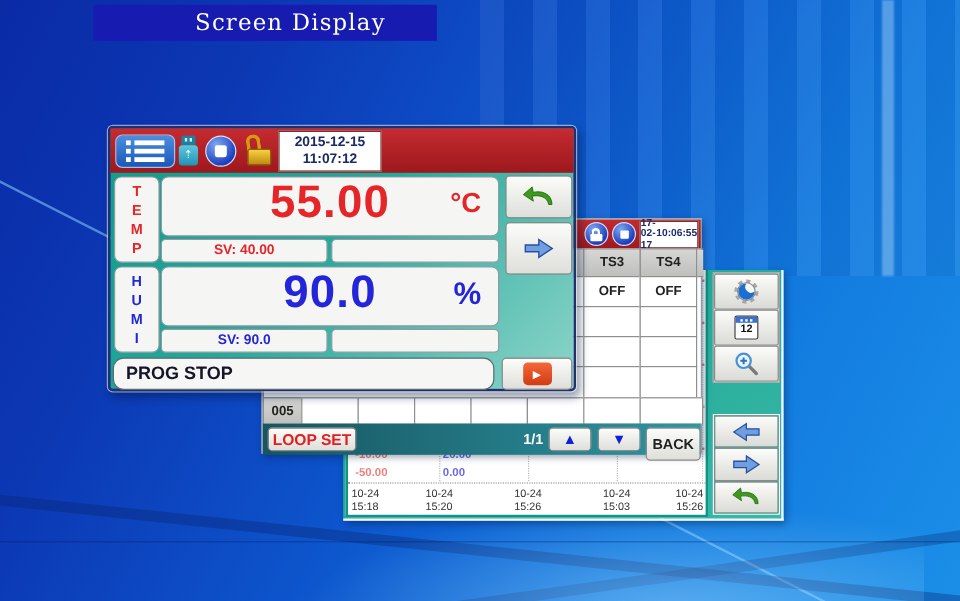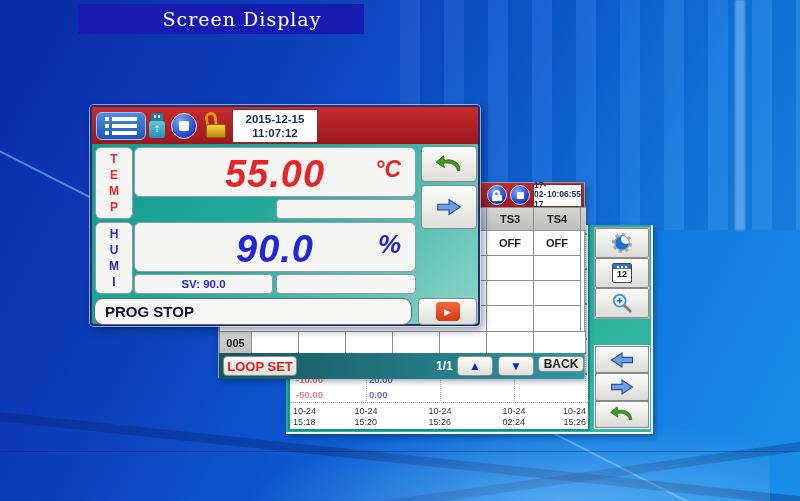--- a/index.html
+++ b/index.html
@@ -28,21 +28,21 @@
   .menu-row{display:flex;align-items:center;gap:3px;}
   .menu-row .d{width:4px;height:4px;background:#fff;}
   .menu-row .l{height:4px;background:#fff;flex:1;}
   .mon-title{color:#fff;font-size:13px;font-weight:600;margin-left:10px;flex:1;}
   .dt-box{width:84px;height:32px;background:#fff;border:1px solid #7a3030;
     display:flex;flex-direction:column;align-items:center;justify-content:center;
     font-size:11.5px;font-weight:700;color:#1a2b66;line-height:14px;}
   .vlabel{position:absolute;width:36px;background:#f5f5f3;border:1px solid #8f9ba3;border-radius:6px;
     display:flex;flex-direction:column;align-items:center;justify-content:center;gap:2px;
     font-size:12px;font-weight:700;}
-  .bigbox{position:absolute;display:flex;align-items:flex-end;font-style:italic;}
+  .bigbox{position:absolute;display:flex;align-items:flex-start;}
   .bigval{flex:1;text-align:center;font-size:38px;font-weight:600;letter-spacing:1px;}
   .bigunit{position:absolute;right:14px;top:8px;font-size:23px;font-weight:600;}
   .svbox{position:absolute;display:flex;align-items:center;justify-content:center;
     font-size:11.5px;font-weight:700;border-radius:4px;}
   .red{color:#e52528;} .blue{color:#2326d8;}
   .status-bar{position:absolute;left:2px;top:191px;width:318px;height:27px;background:#f6f6f4;
     border:1px solid #5a6a72;border-radius:9px;display:flex;align-items:center;padding-left:10px;
     font-size:15px;font-weight:700;color:#14142a;box-sizing:border-box;}
   .play-btn{position:absolute;left:326px;top:191px;width:59px;height:27px;}
   .play-sq{width:24px;height:19px;border-radius:4px;background:linear-gradient(#f2683a,#d23c12);
@@ -57,21 +57,21 @@
   .dt-sm{width:47px;height:21px;background:#fff;border:1px solid #7a3030;display:flex;flex-direction:row;
     align-items:center;justify-content:center;font-size:8.5px;font-weight:700;color:#1a2b66;line-height:9.5px;}
   .cell{position:absolute;box-sizing:border-box;border:1px solid #8f8f8f;display:flex;align-items:center;justify-content:center;
     font-size:11px;font-weight:700;color:#222;background:#fff;}
   .hcell{background:linear-gradient(#d6d6d4,#bfbfbd);}
   .prog-footer{position:absolute;left:0;top:170px;right:0;height:26px;
     background:linear-gradient(90deg,#175560,#2d97a3);display:flex;align-items:center;box-sizing:border-box;}
   .loopset{position:absolute;left:4px;top:3px;width:74px;height:20px;font-size:13px;font-weight:700;color:#e02020;}
   .pageno{position:absolute;left:217px;top:6px;color:#fff;font-size:12px;font-weight:700;}
   .updown{position:absolute;top:3px;width:36px;height:20px;color:#1020d8;font-size:12px;}
-  .backbtn{position:absolute;left:319px;top:3px;width:46px;height:16px;font-size:12px;font-weight:700;color:#222;}
+  .backbtn{position:absolute;left:319px;top:3px;width:46px;height:28px;font-size:12px;font-weight:700;color:#222;}
   
   .graph{left:286px;top:225px;width:367px;height:209px;z-index:10;
     background:linear-gradient(150deg,#14a091,#3ab8a6);
     border-right:2px solid #eef8f8;border-bottom:2px solid #f4fbfb;box-shadow:2px 3px 6px rgba(0,20,60,.4);}
   .chart{position:absolute;left:2px;top:0;width:302px;height:206px;background:#fff;
     border-left:2px solid #0f9488;border-right:2px solid #0f9488;border-bottom:2px solid #0f9488;box-sizing:border-box;}
   .vgrid{position:absolute;top:0;bottom:28px;width:0;border-left:1px dotted #b8b8b8;}
   .hgrid{position:absolute;left:0;right:0;top:177px;border-top:1px dotted #9a9a9a;}
   .tickR{position:absolute;right:1px;width:4px;height:2px;background:#cc8888;}
   .axlbl{position:absolute;font-size:9.5px;font-weight:700;}
@@ -145,21 +145,21 @@
       <div class="tlabel" style="left:76px;transform:translateX(-50%);">
         <div>10-24</div>
         <div>15:20</div>
       </div>
       <div class="tlabel" style="left:150px;transform:translateX(-50%);">
         <div>10-24</div>
         <div>15:26</div>
       </div>
       <div class="tlabel" style="left:224px;transform:translateX(-50%);">
         <div>10-24</div>
-        <div>02:24</div>
+        <div>15:03</div>
       </div>
       <div class="tlabel" style="right:2px;text-align:right;">
         <div>10-24</div>
         <div>15:26</div>
       </div>
     </div>
     <div class="sidegrp1">
       <div class="sbtn">
         <svg width="22" height="22" viewBox="0 0 24 24">
           <circle cx="12" cy="12" r="8.5" fill="#ececea" stroke="#a8a8a8" stroke-width="5" stroke-dasharray="3.4 3.2"></circle>
@@ -302,20 +302,21 @@
     <div class="vlabel red" style="left:3px;top:40px;height:70px;">
       <span>T</span>
       <span>E</span>
       <span>M</span>
       <span>P</span>
     </div>
     <div class="wbox bigbox" style="left:42px;top:40px;width:282px;height:50px;">
       <span class="bigval red">55.00</span>
       <span class="bigunit red">°C</span>
     </div>
+    <div class="wbox svbox red" style="left:42px;top:92px;width:139px;height:20px;">SV: 40.00</div>
     <div class="wbox svbox" style="left:184px;top:92px;width:140px;height:20px;"></div>
 
     <div class="btn" style="position:absolute;left:329px;top:39px;width:56px;height:36px;">
       <svg width="30" height="22" viewBox="0 0 32 24">
         <path d="M28 19 C28 9 18 6 11 8 L10 3 L2 10 L11 16 L10 11.5 C16 10 24 12 25 19 Z" fill="#3d9a1e" stroke="#1f6a0a" stroke-width="0.8"></path>
       </svg>
     </div>
     <div class="btn" style="position:absolute;left:329px;top:78px;width:56px;height:44px;">
       <svg width="30" height="22" viewBox="0 0 32 22">
         <path d="M4 8 h12 v-5 l12 8 -12 8 v-5 H4 z" fill="#6f9fe0" stroke="#2a4fa0" stroke-width="1.2"></path>

